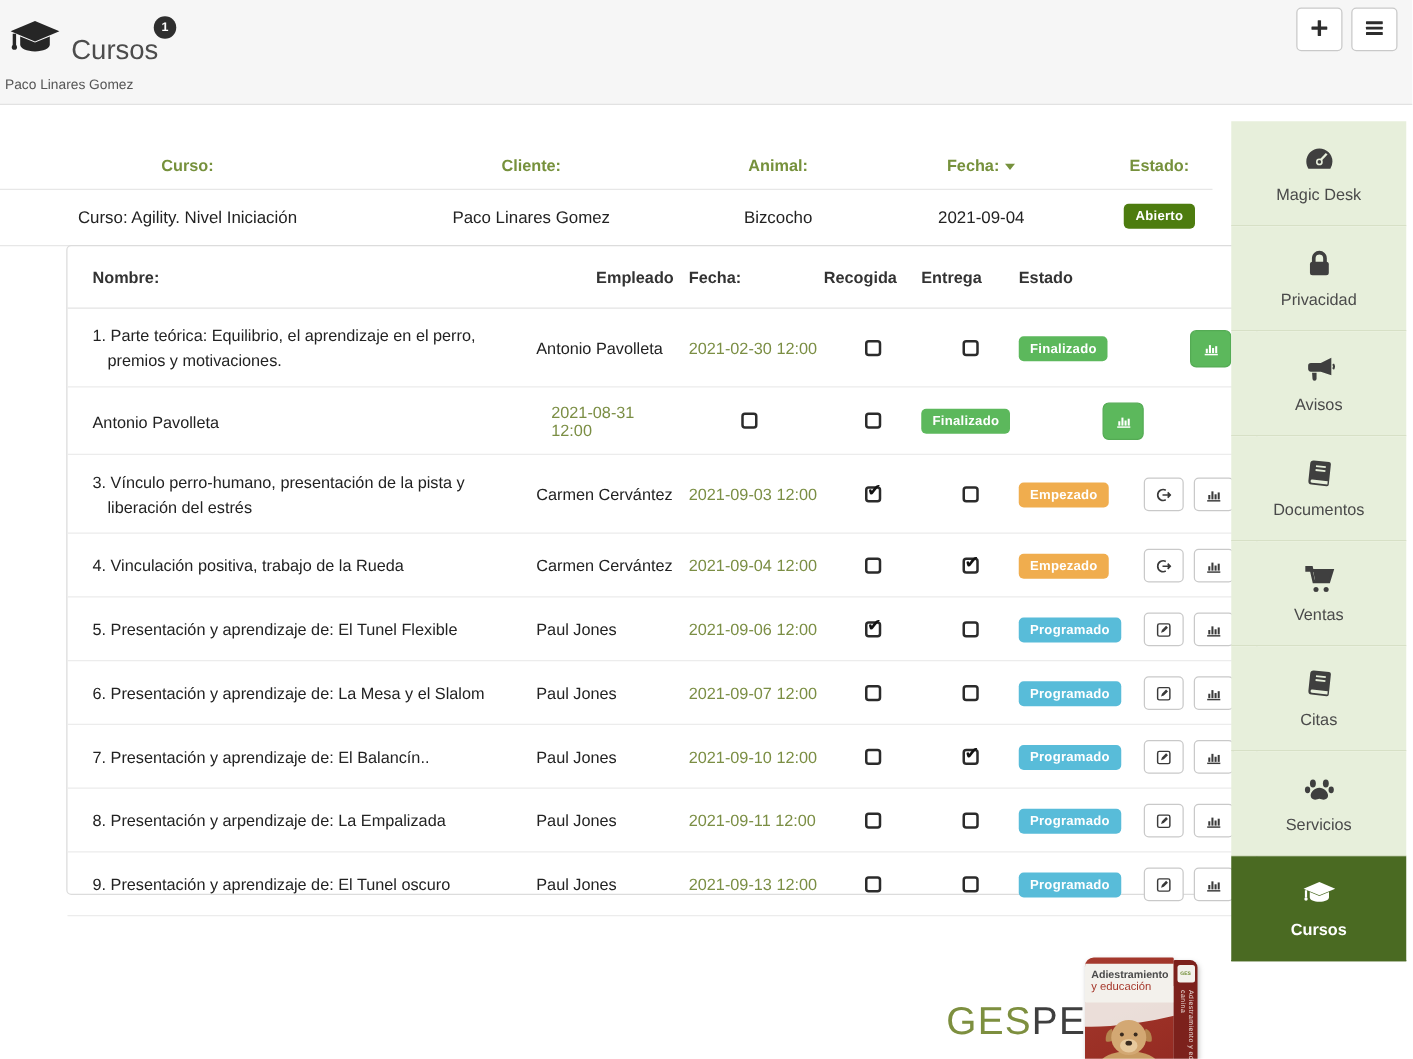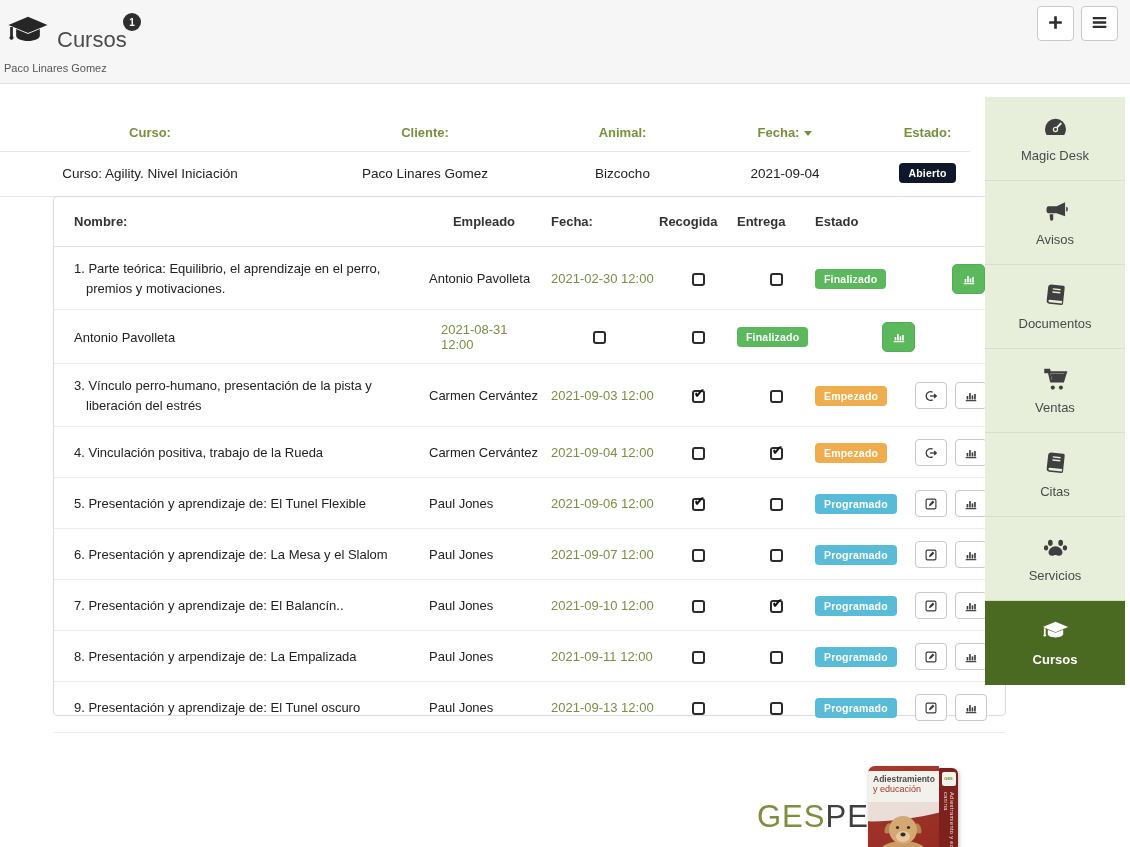--- a/index.html
+++ b/index.html
@@ -36,21 +36,21 @@
     border-top:5px solid #76913c; vertical-align:middle; }
   .badge { display:inline-block; color:#fff; font-size:10.5px; font-weight:bold;
     padding:4px 9px 4px; border-radius:4px; letter-spacing:.2px; }
 
   
   .card { position:absolute; left:5px; top:196px; width:953px; height:520px;
     background:#fff; border:1px solid #dcdcdc; border-radius:4px;margin-left:48px; }
   .t-hrow { display:grid; grid-template-columns:355px 110px 120px 78px 78px 100px 1fr;
     padding:0 20px; height:50px; align-items:center; border-bottom:1px solid #e3e3e3; }
   .t-hrow .hcell { font-size:13px; font-weight:bold; color:#333; }
-  .h-emp { text-align:center; } .h-date { padding-left:12px; }
+  .h-emp { text-align:right; } .h-date { padding-left:12px; }
   .h-chk { }
   .trow { display:grid; grid-template-columns:355px 110px 120px 78px 78px 100px 1fr;
     padding:12px 20px 11px; align-items:center; border-bottom:1px solid #ececec;
     min-height:47px; }
   .r-name { font-size:13px; color:#222; line-height:1.5; padding-left:12px;
     text-indent:-12px; padding-right:14px; }
   .r-emp { font-size:13px; color:#222; text-align:left; }
   .r-date { font-size:13px; color:#7b8e44; padding-left:12px; }
   .r-chk { text-align:center; }
   .cb { display:inline-block; width:13px; height:13px; border:2px solid #2b2b2b;
@@ -140,21 +140,21 @@
     <span class="hcell">Cliente:</span>
     <span class="hcell">Animal:</span>
     <span class="hcell"><span>Fecha:</span><span class="sort-caret"></span></span>
     <span class="hcell">Estado:</span>
   </div>
   <div class="c-drow">
     <span>Curso: Agility. Nivel Iniciación</span>
     <span>Paco Linares Gomez</span>
     <span>Bizcocho</span>
     <span>2021-09-04</span>
-    <span><span class="badge" style="background: #0f172a;">Abierto</span></span>
+    <span><span class="badge" style="background: #4d7c0f;">Abierto</span></span>
   </div>
 </div>
 
 <div class="card">
   <div class="t-hrow">
     <span class="hcell">Nombre:</span>
     <span class="hcell h-emp">Empleado</span>
     <span class="hcell h-date">Fecha:</span>
     <span class="hcell h-chk">Recogida</span>
     <span class="hcell h-chk">Entrega</span>
@@ -413,20 +413,27 @@
 
 <div class="sidebar">
     <div class="side-item">
     <span class="s-icon"><svg viewBox="0 0 24 24" fill="currentColor">
           <path d="M12 4.2A9.3 9.3 0 0 0 2.7 13.5c0 1.9.56 3.6 1.5 5.1h15.6a9.3 9.3 0 0 0 1.5-5.1A9.3 9.3 0 0 0 12 4.2z"></path>
           <path d="M12.8 12.6l4.4-4.6" stroke="#e7efdb" stroke-width="1.7" fill="none"></path>
           <circle cx="12" cy="13.8" r="2.4" fill="#e7efdb"></circle>
           <circle cx="12" cy="13.8" r="1.3"></circle>
         </svg></span>
     <span class="s-label">Magic Desk</span>
+  </div>
+    <div class="side-item">
+    <span class="s-icon"><svg viewBox="0 0 24 24" fill="currentColor">
+          <path d="M8 10.5V7.6a4 4 0 0 1 8 0v2.9" fill="none" stroke="currentColor" stroke-width="2.6"></path>
+          <rect x="5.3" y="10.2" width="13.4" height="9.6" rx="1.8"></rect>
+        </svg></span>
+    <span class="s-label">Privacidad</span>
   </div>
     <div class="side-item">
     <span class="s-icon"><svg viewBox="0 0 24 24" fill="currentColor">
           <path d="M20.5 3.8v12.4l-7.5-2.6H6a2 2 0 0 1-2-2V9.4a2 2 0 0 1 2-2h7l7.5-3.6z"></path>
           <path d="M6.8 14.4h3.2v4.3a1.45 1.45 0 0 1-2.9 0z"></path>
           <path d="M21.8 8.2a3.2 3.2 0 0 1 0 3.6" stroke="currentColor" stroke-width="1.4" fill="none"></path>
         </svg></span>
     <span class="s-label">Avisos</span>
   </div>
     <div class="side-item">

